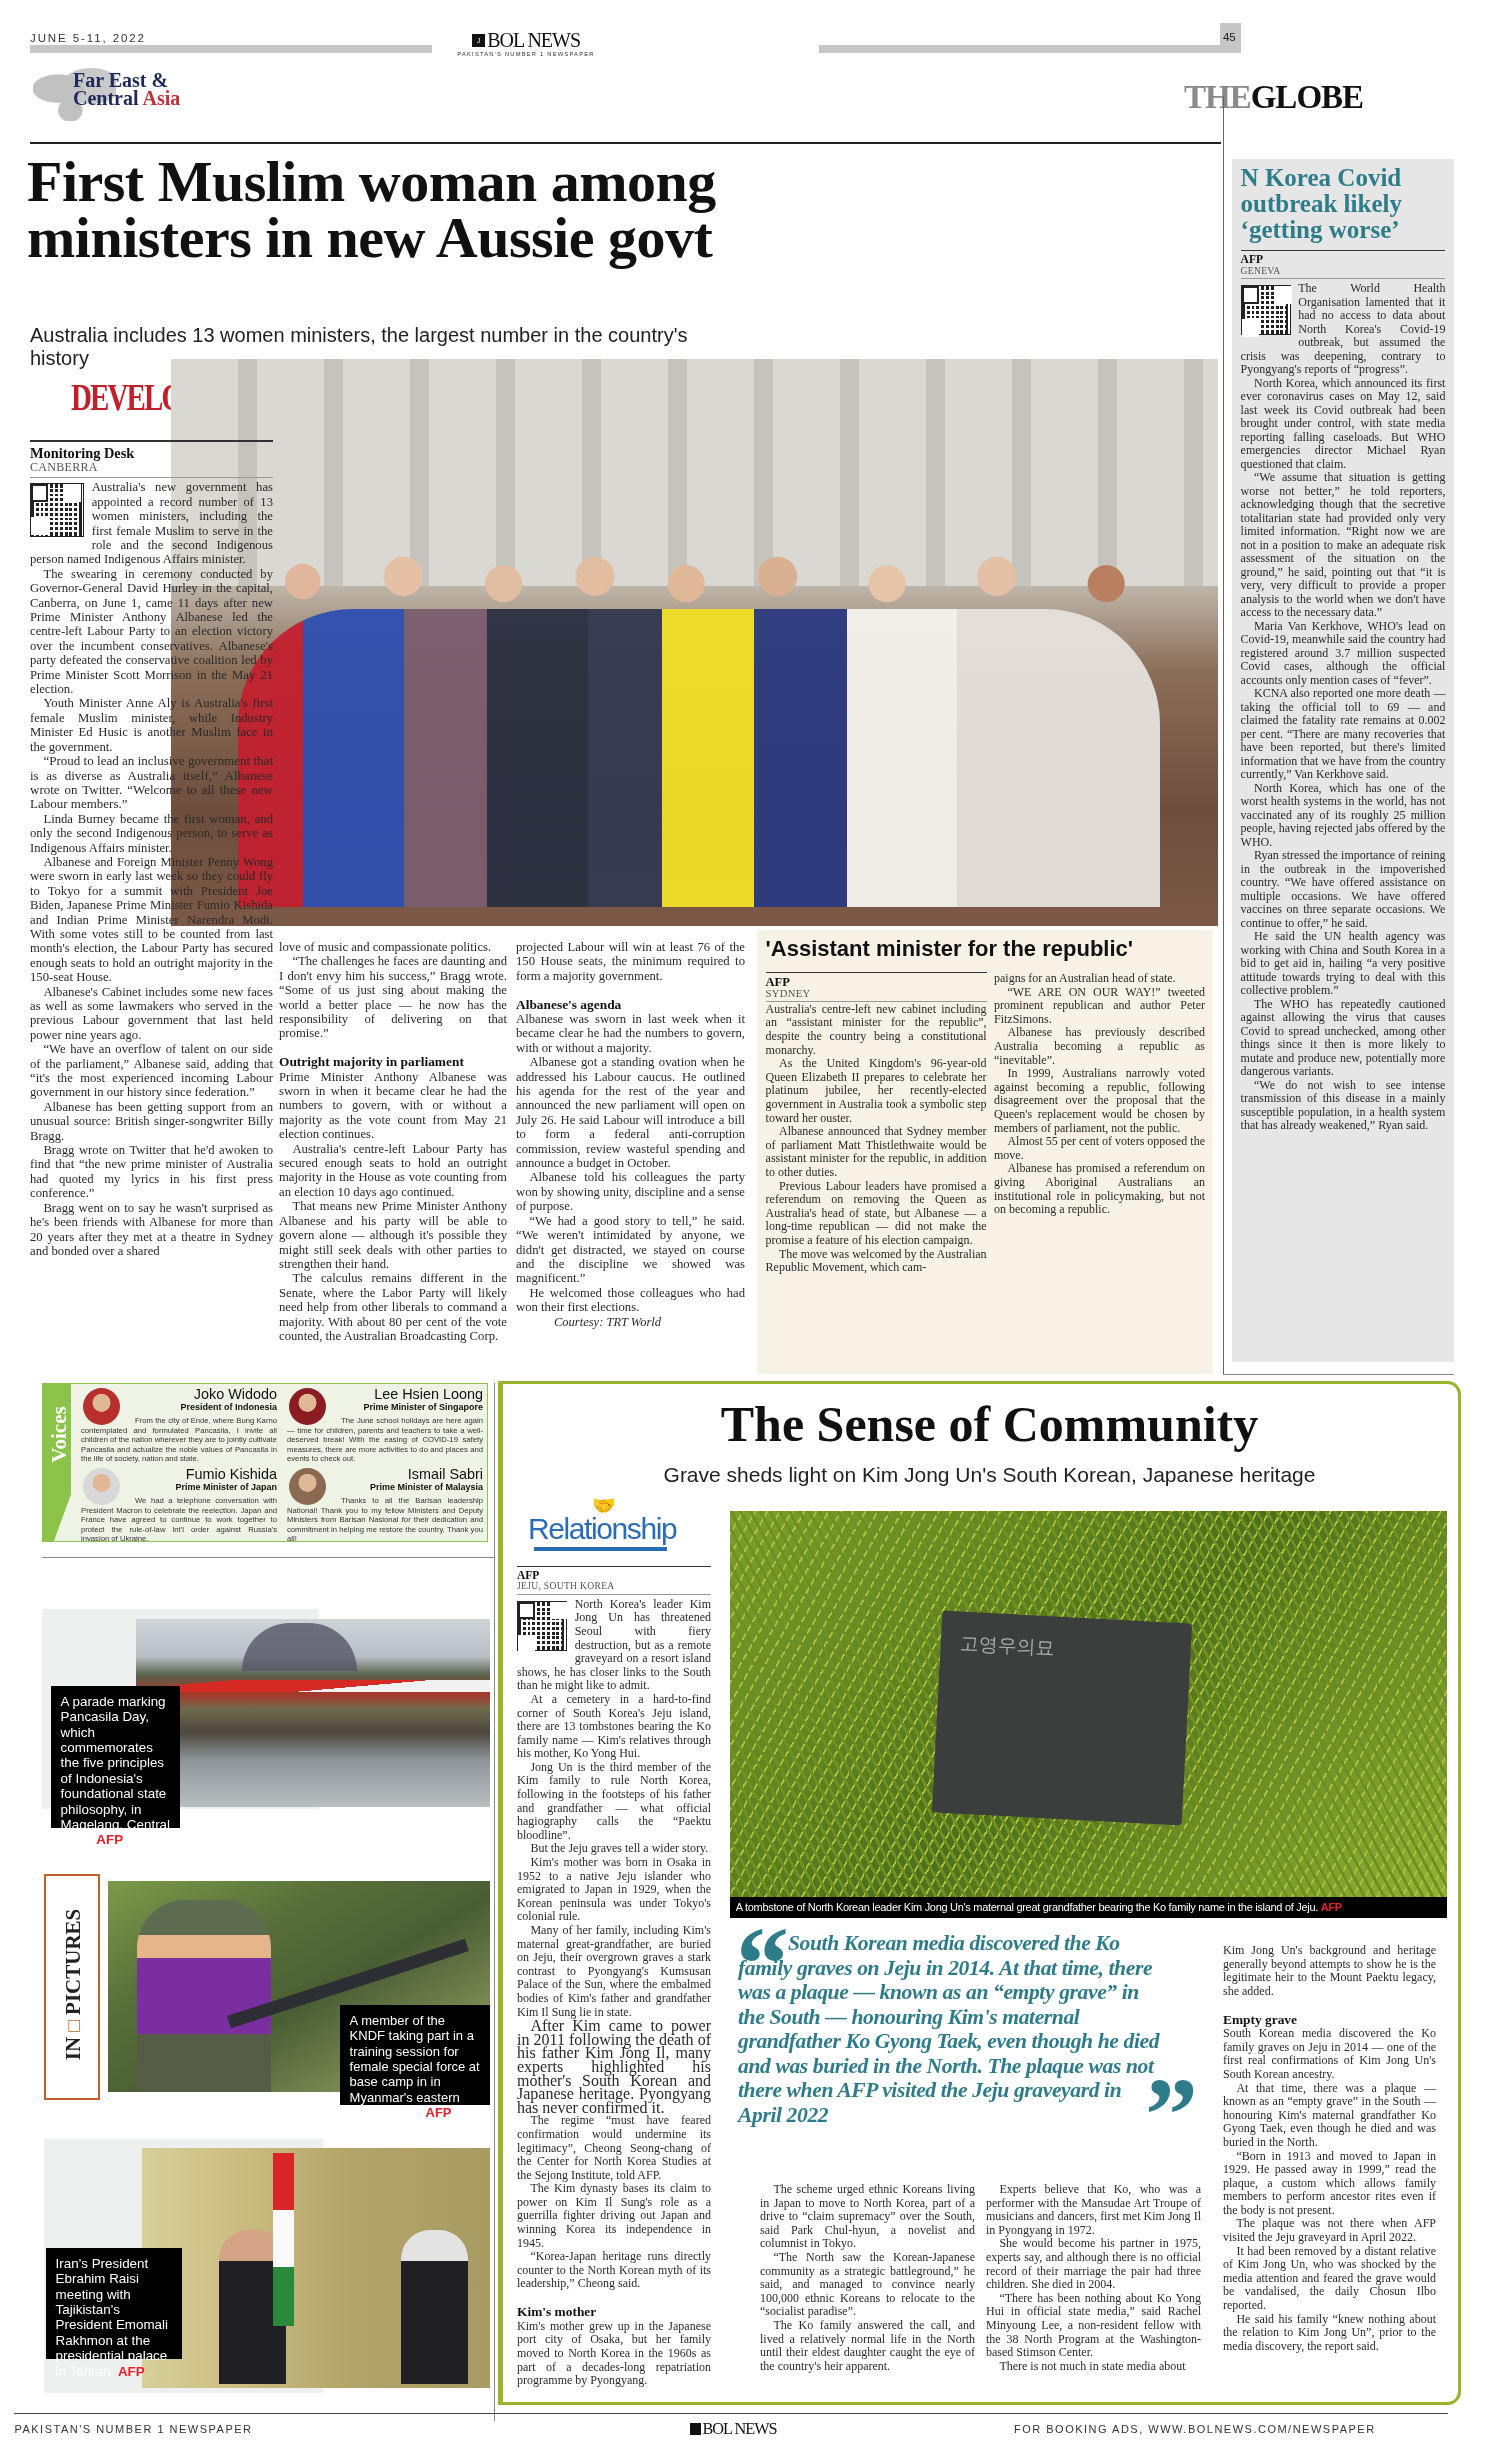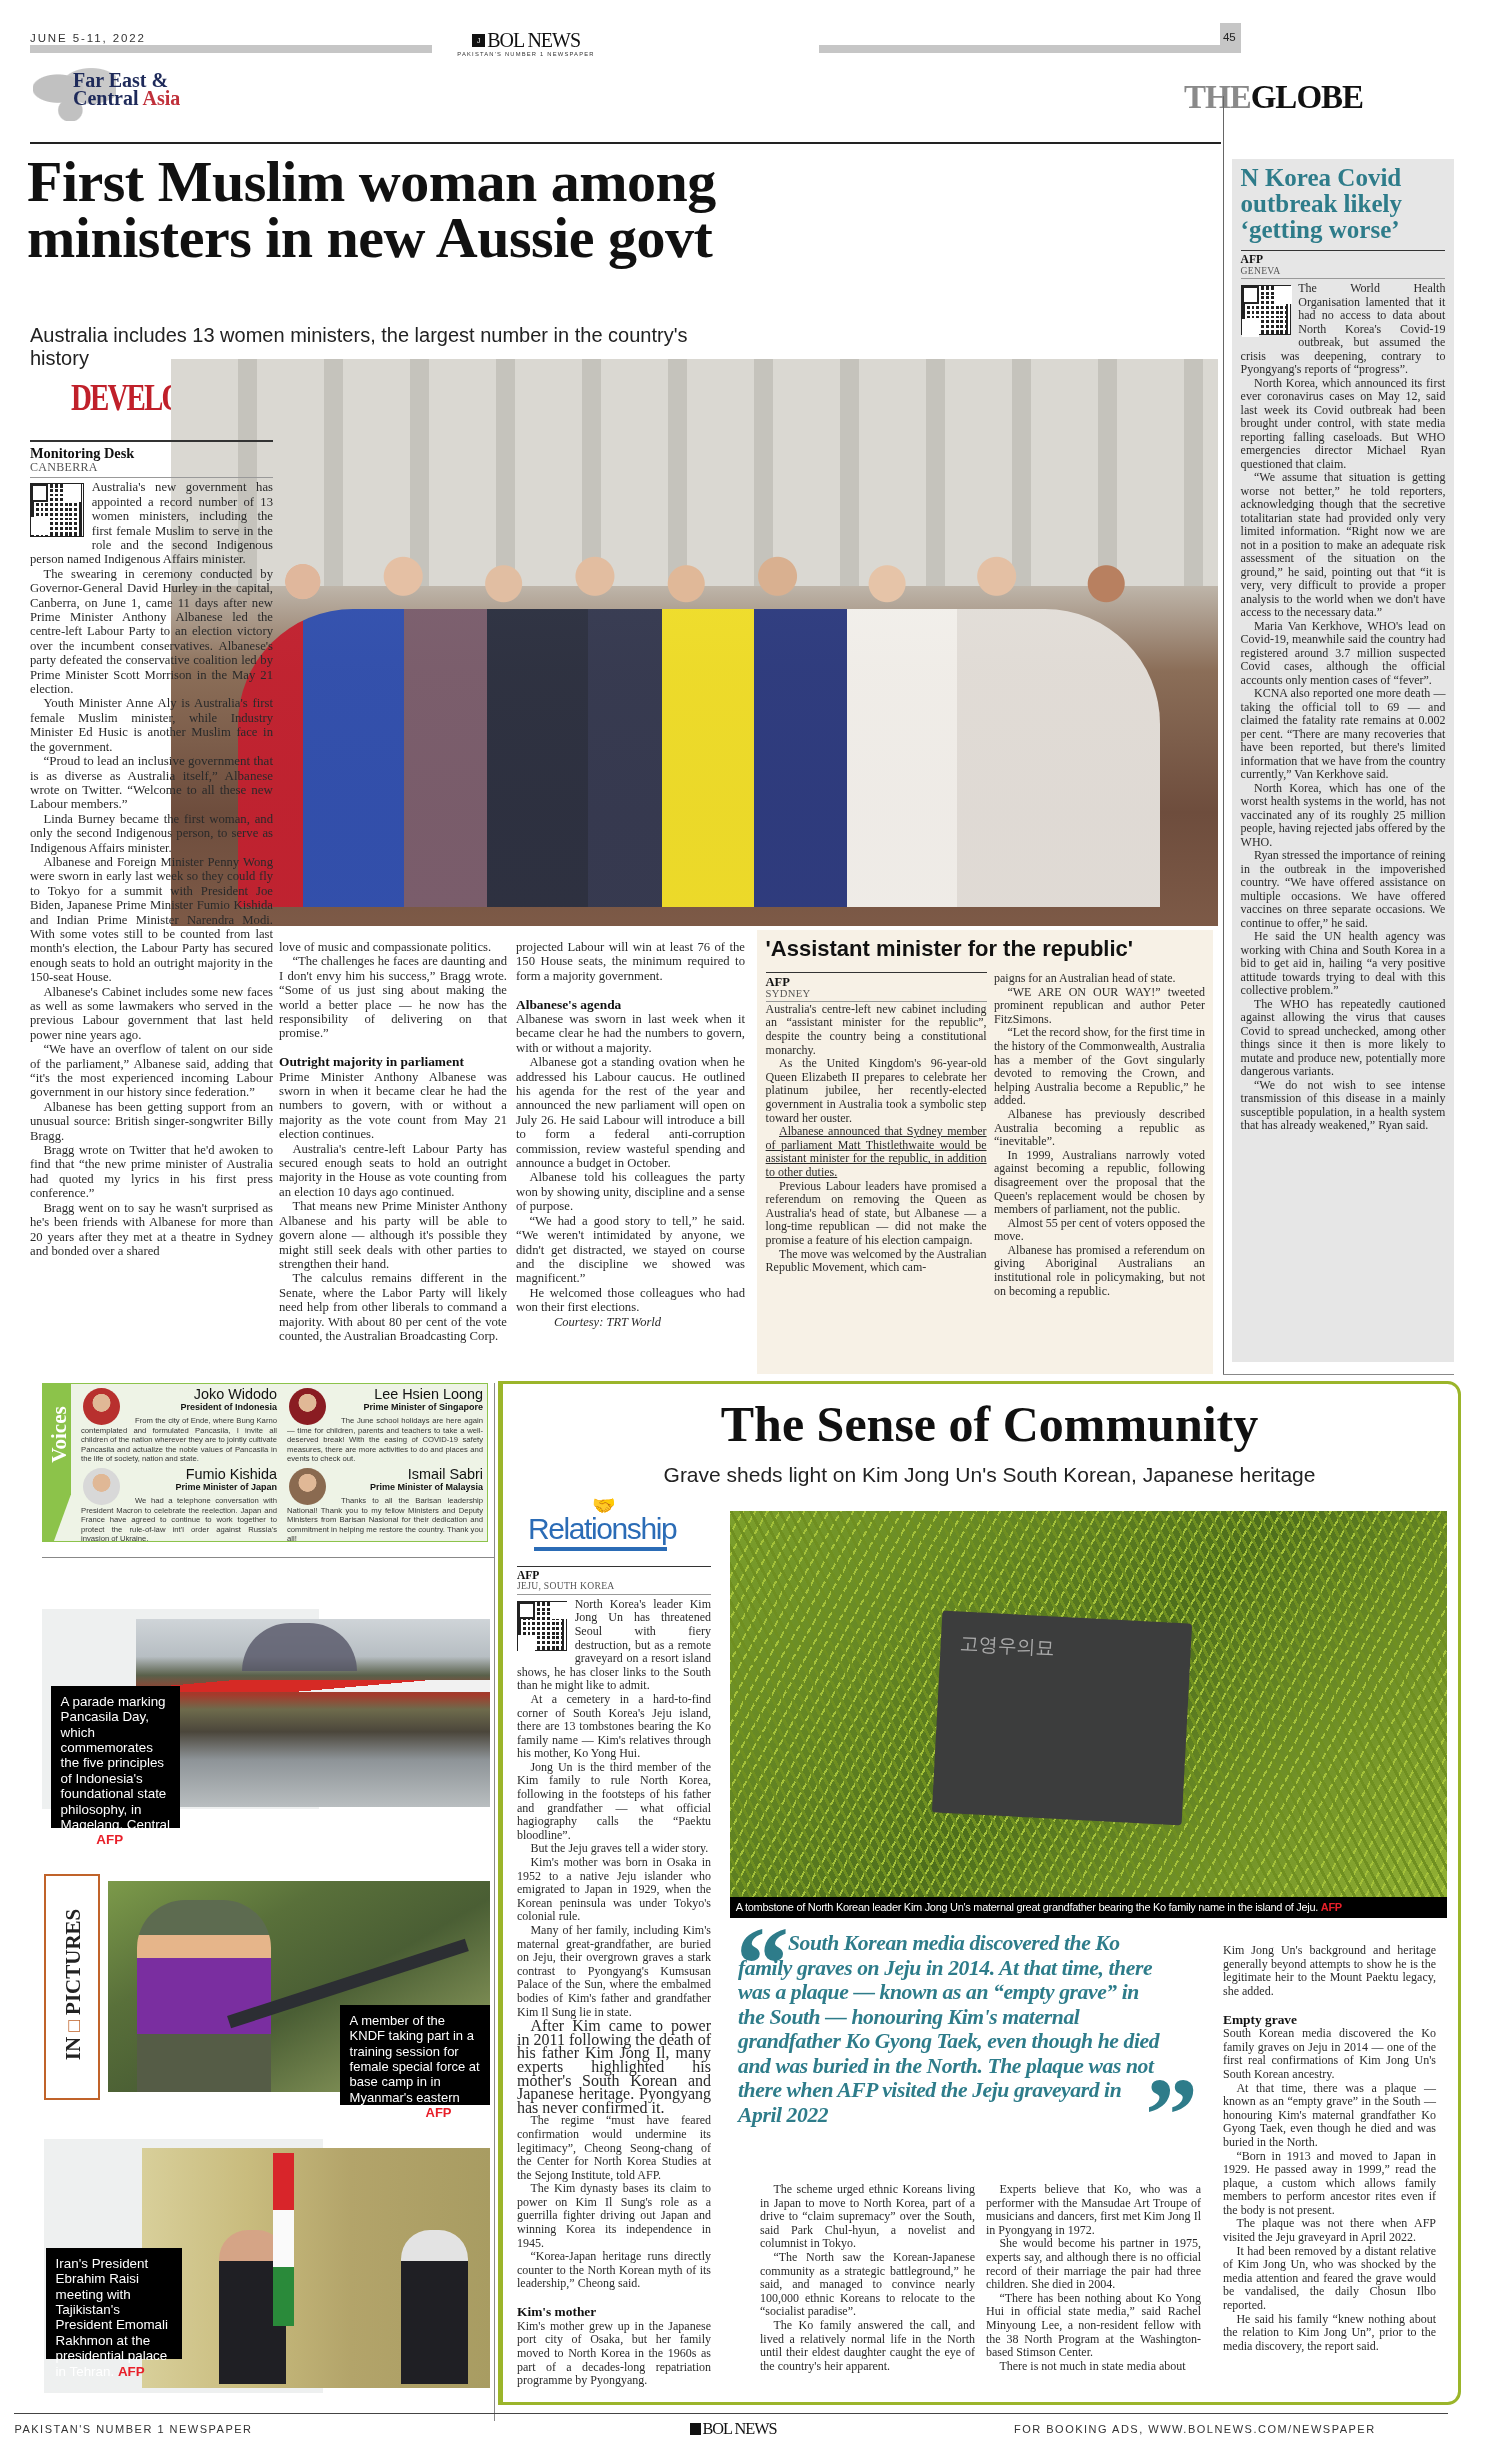--- a/index.html
+++ b/index.html
@@ -111,30 +111,29 @@
 <div class="abs" style="left:757px;top:930px;width:456px;height:444px;background:#f7f1e6">
   <div class="sans" style="position:absolute;left:8.6px;top:5.8px;font-size:22px;font-weight:bold;color:#111;white-space:nowrap">'Assistant minister for the republic'</div>
   <div style="position:absolute;left:8.6px;top:42px;width:221px">
     <div class="rule" style="border-top-width:1.9px"></div>
     <div class="byline" style="margin-top:2.9px;font-size:12.5px;line-height:12.5px">AFP</div>
     <div class="dateline" style="font-size:10.6px;line-height:11.5px">SYDNEY</div>
     <div class="thin" style="margin:1px 0 1px"></div>
     <div id="side-col1-body">
         <p class="body noind" style="font-size: 12px; line-height: 13.6px;">Australia's centre-left new cabinet including an “assistant minister for the republic”, despite the country being a constitutional monarchy.</p>
         <p class="body" style="font-size: 12px; line-height: 13.6px;">As the United Kingdom's 96-year-old Queen Elizabeth II prepares to celebrate her platinum jubilee, her recently-elected government in Australia took a symbolic step toward her ouster.</p>
-        <p class="body" style="font-size: 12px; line-height: 13.6px; text-decoration: underline;">Albanese announced that Sydney member of parliament Matt Thistlethwaite would be assistant minister for the republic, in addition to other duties.</p>
+        <p class="body" style="font-size: 12px; line-height: 13.6px;">Albanese announced that Sydney member of parliament Matt Thistlethwaite would be assistant minister for the republic, in addition to other duties.</p>
         <p class="body" style="font-size: 12px; line-height: 13.6px;">Previous Labour leaders have promised a referendum on removing the Queen as Australia's head of state, but Albanese — a long-time republican — did not make the promise a feature of his election campaign.</p>
         <p class="body" style="font-size: 12px; line-height: 13.6px;">The move was welcomed by the Australian Republic Movement, which cam-</p>
       </div>
   </div>
   <div style="position:absolute;left:237px;top:42px;width:211px">
     <div id="side-col2-body">
         <p class="body noind" style="font-size: 12px; line-height: 13.6px;">paigns for an Australian head of state.</p>
         <p class="body" style="font-size: 12px; line-height: 13.6px;">“WE ARE ON OUR WAY!” tweeted prominent republican and author Peter FitzSimons.</p>
-        <p class="body" style="font-size: 12px; line-height: 13.6px;">“Let the record show, for the first time in the history of the Commonwealth, Australia has a member of the Govt singularly devoted to removing the Crown, and helping Australia become a Republic,” he added.</p>
         <p class="body" style="font-size: 12px; line-height: 13.6px;">Albanese has previously described Australia becoming a republic as “inevitable”.</p>
         <p class="body" style="font-size: 12px; line-height: 13.6px;">In 1999, Australians narrowly voted against becoming a republic, following disagreement over the proposal that the Queen's replacement would be chosen by members of parliament, not the public.</p>
         <p class="body" style="font-size: 12px; line-height: 13.6px;">Almost 55 per cent of voters opposed the move.</p>
         <p class="body" style="font-size: 12px; line-height: 13.6px;">Albanese has promised a referendum on giving Aboriginal Australians an institutional role in policymaking, but not on becoming a republic.</p>
       </div>
   </div>
 </div>
 
 <div class="abs" style="left:1223px;top:96px;width:1px;height:1278px;background:#666"></div>
 <div class="abs" style="left:1232px;top:159px;width:222px;height:1203px;background:#e6e6e6;padding:5.8px 8.6px">

